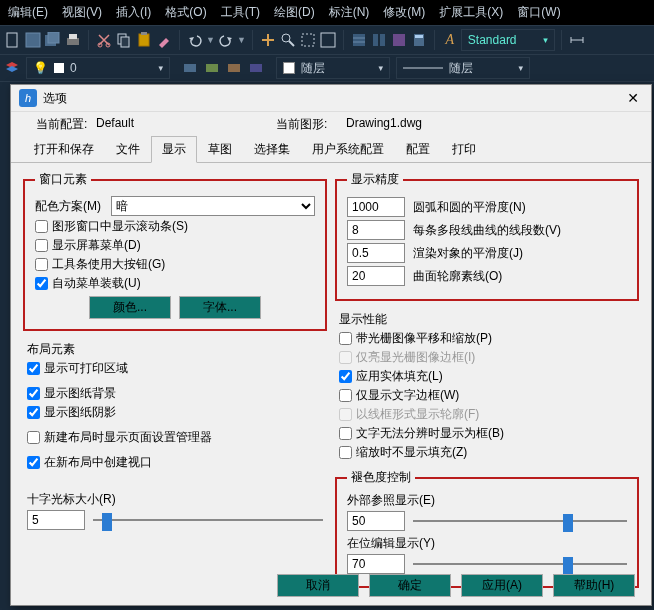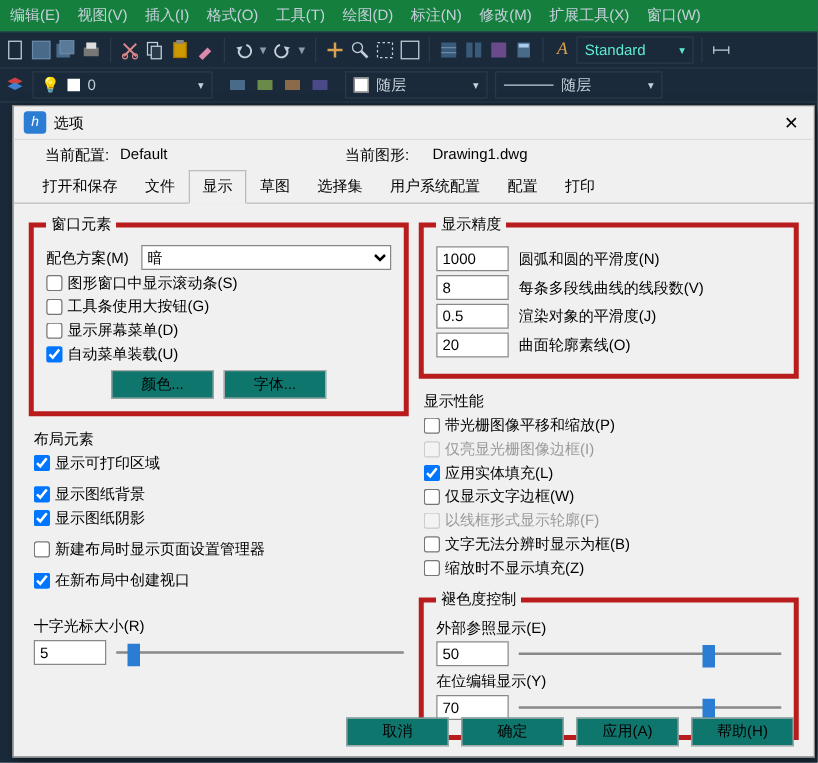--- a/index.html
+++ b/index.html
@@ -1,37 +1,37 @@
 <!DOCTYPE html>
 <html><head>
 <meta charset="utf-8">
 <style>
 html,body{margin:0;padding:0;font-family:"Microsoft YaHei","SimSun",sans-serif;font-size:12px;background:#1a2a3a;color:#c5d0db;width:654px;height:610px;overflow:hidden}
-.menubar{display:flex;gap:14px;padding:4px 8px;background:#15803d;border-bottom:1px solid #2a3a4a}
+.menubar{display:flex;gap:14px;padding:4px 8px;background:#000000;border-bottom:1px solid #2a3a4a}
 .menubar span{cursor:default}
 .toolbar{display:flex;align-items:center;height:28px;background:#1a2a3a;border-bottom:1px solid #2a3a4a;padding:0 4px;gap:2px}
 .toolbar .sep{width:1px;height:20px;background:#2a3a4a;margin:0 4px}
 .toolbar .ico{width:18px;height:18px;display:flex;align-items:center;justify-content:center;cursor:pointer}
 .toolbar2{display:flex;align-items:center;height:26px;background:#1a2a3a;border-bottom:1px solid #2a3a4a;padding:0 4px;gap:6px}
 .layer-combo{background:#1a2a3a;border:1px solid #2a3a4a;height:20px;display:flex;align-items:center;padding:0 6px;min-width:130px;color:#c5d0db}
 .style-combo{background:#1a2a3a;border:1px solid #2a3a4a;height:20px;display:flex;align-items:center;padding:0 6px;min-width:80px;color:#5eead4}
 .dialog{position:absolute;left:10px;top:84px;width:640px;height:520px;background:#f0f0f0;border:1px solid #888;color:#000;box-shadow:2px 2px 8px rgba(0,0,0,.5)}
 .titlebar{height:26px;display:flex;align-items:center;padding:0 8px;border-bottom:1px solid #ddd}
 .titlebar .icon{width:18px;height:18px;background:#2b7cd3;border-radius:3px;display:flex;align-items:center;justify-content:center;color:#fff;font-size:11px;font-style:italic;margin-right:6px}
 .titlebar .title{flex:1}
 .titlebar .close{width:20px;height:20px;display:flex;align-items:center;justify-content:center;cursor:pointer;font-size:14px}
 .profile-row{display:flex;padding:4px 12px 0 25px}
 .profile-row .lbl{min-width:60px}
 .profile-row .val{min-width:180px}
 .tabs{display:flex;padding:0 12px;border-bottom:1px solid #bbb;margin-top:2px}
 .tab{padding:4px 10px;border:1px solid transparent;cursor:pointer;position:relative;top:1px}
 .tab.active{background:#f0f0f0;border:1px solid #bbb;border-bottom:1px solid #f0f0f0}
 .dialog-body{display:flex;padding:8px 12px;gap:8px;height:410px}
 .col{flex:1;display:flex;flex-direction:column;gap:6px}
-fieldset{border:4px solid #b91c1c;padding:6px 10px 10px 10px;margin:0}
+fieldset{border:2px solid #b91c1c;padding:6px 10px 10px 10px;margin:0}
 legend{padding:0 4px}
 .chk-row{display:flex;align-items:center;gap:4px;margin:2px 0}
 .chk-row input[type=checkbox]{margin:0}
 .chk-row.indent{margin-left:0}
 .chk-row.disabled{color:#999}
 .num-row{display:flex;align-items:center;gap:8px;margin:3px 0}
 .num-row input[type=text]{width:48px;height:18px;border:1px solid #888;padding:0 4px;font-size:12px}
 .btn{background:#0f766e;border:1px solid #aaa;padding:2px 10px;cursor:pointer;min-width:60px;text-align:center}
 .btn-row{display:flex;gap:8px;justify-content:center;margin-top:4px}
 select{border:1px solid #888;height:20px;font-size:12px;width:220px;background:#fff}
@@ -269,25 +269,25 @@
           <select style="flex:1;margin-left:6px">
             <option>暗</option>
           </select>
         </div>
         <label class="chk-row">
             <input type="checkbox" style="">
             <span>图形窗口中显示滚动条(S)</span>
           </label>
         <label class="chk-row">
             <input type="checkbox" style="">
+            <span>显示屏幕菜单(D)</span>
+          </label>
+        <label class="chk-row">
+            <input type="checkbox" style="">
             <span>工具条使用大按钮(G)</span>
-          </label>
-        <label class="chk-row">
-            <input type="checkbox" style="">
-            <span>显示屏幕菜单(D)</span>
           </label>
         <label class="chk-row">
             <input type="checkbox" checked="" style="">
             <span>自动菜单装载(U)</span>
           </label>
         <div class="btn-row">
           <div class="btn">颜色...</div>
           <div class="btn">字体...</div>
         </div>
       </fieldset>

